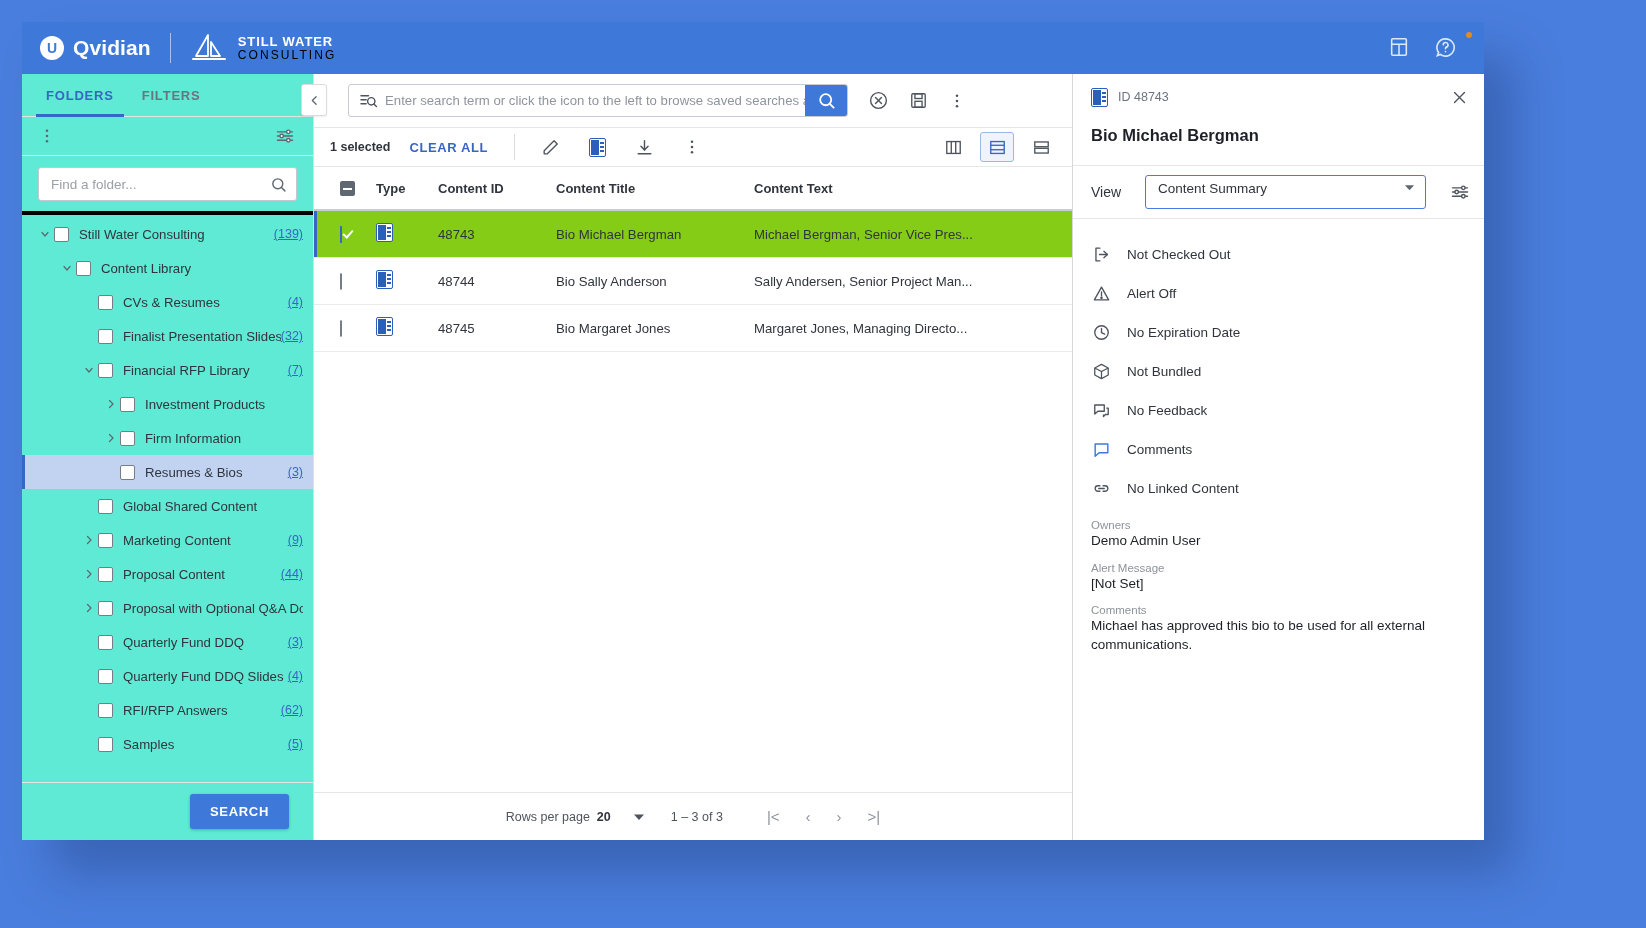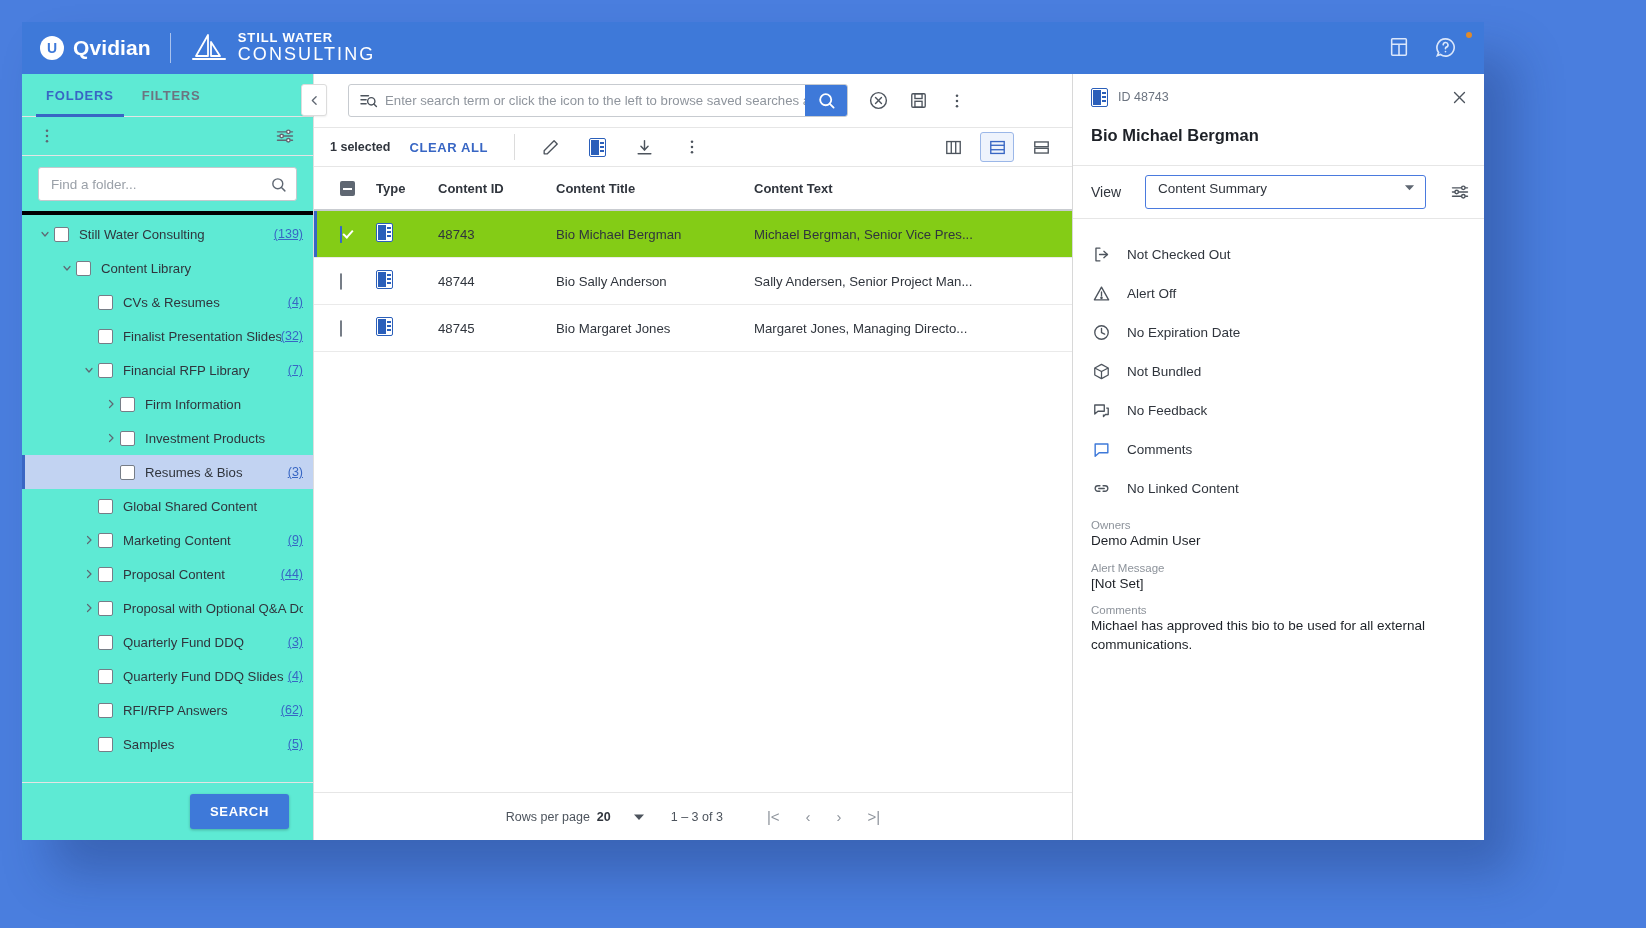--- a/index.html
+++ b/index.html
@@ -33,21 +33,21 @@
     background: #fff; color: #3e79d9;
     font-size: 14px; font-weight: bold;
     display: flex; align-items: center; justify-content: center;
     margin-right: 9px; letter-spacing: 0;
   }
   .brand-name { color: #fff; font-size: 21px; font-weight: bold; letter-spacing: .1px; }
   .brand-div { width: 1px; height: 30px; background: rgba(255,255,255,.55); margin: 0 19px; }
   .client-logo { display: flex; align-items: center; gap: 10px; }
   .client-text { color:#fff; line-height: 1.08; }
   .client-l1 { font-size: 13px; font-weight: bold; letter-spacing: .9px; }
-  .client-l2 { font-size: 18px; letter-spacing: 2.1px; color:#ffffff; }
+  .client-l2 { font-size: 12px; letter-spacing: 2.1px; color:#000000; }
   .topbar-spacer { flex: 1; }
   .topbar-icons { display:flex; align-items:center; gap: 22px; }
   .tb-icon { width: 24px; height: 24px; color: #dbe7fb; cursor: pointer; }
   .tb-icon svg { display:block; }
 
   
   #body-row { flex: 1; display: flex; min-height: 0; position: relative; }
 
   
   #left-panel {
@@ -395,31 +395,31 @@
             <span class="node-count">(7)</span>
           </div>
           <div class="node">
             <span class="nd-pad" style="width:80px;flex:none;"></span>
             <span class="caret">
               <svg width="12" height="12" viewBox="0 0 24 24" fill="none" stroke="currentColor" stroke-width="2.4" stroke-linecap="round" stroke-linejoin="round">
                 <polyline points="9 5 16 12 9 19"></polyline>
               </svg>
             </span>
             <span class="cbx"></span>
-            <span class="node-label">Firm Information</span>
+            <span class="node-label">Investment Products</span>
           </div>
           <div class="node">
             <span class="nd-pad" style="width:80px;flex:none;"></span>
             <span class="caret">
               <svg width="12" height="12" viewBox="0 0 24 24" fill="none" stroke="currentColor" stroke-width="2.4" stroke-linecap="round" stroke-linejoin="round">
                 <polyline points="9 5 16 12 9 19"></polyline>
               </svg>
             </span>
             <span class="cbx"></span>
-            <span class="node-label">Investment Products</span>
+            <span class="node-label">Firm Information</span>
           </div>
           <div class="node selected">
             <span class="nd-pad" style="width:80px;flex:none;"></span>
             <span class="caret"></span>
             <span class="cbx"></span>
             <span class="node-label">Resumes &amp; Bios</span>
             <span class="node-count">(3)</span>
           </div>
           <div class="node">
             <span class="nd-pad" style="width:58px;flex:none;"></span>

